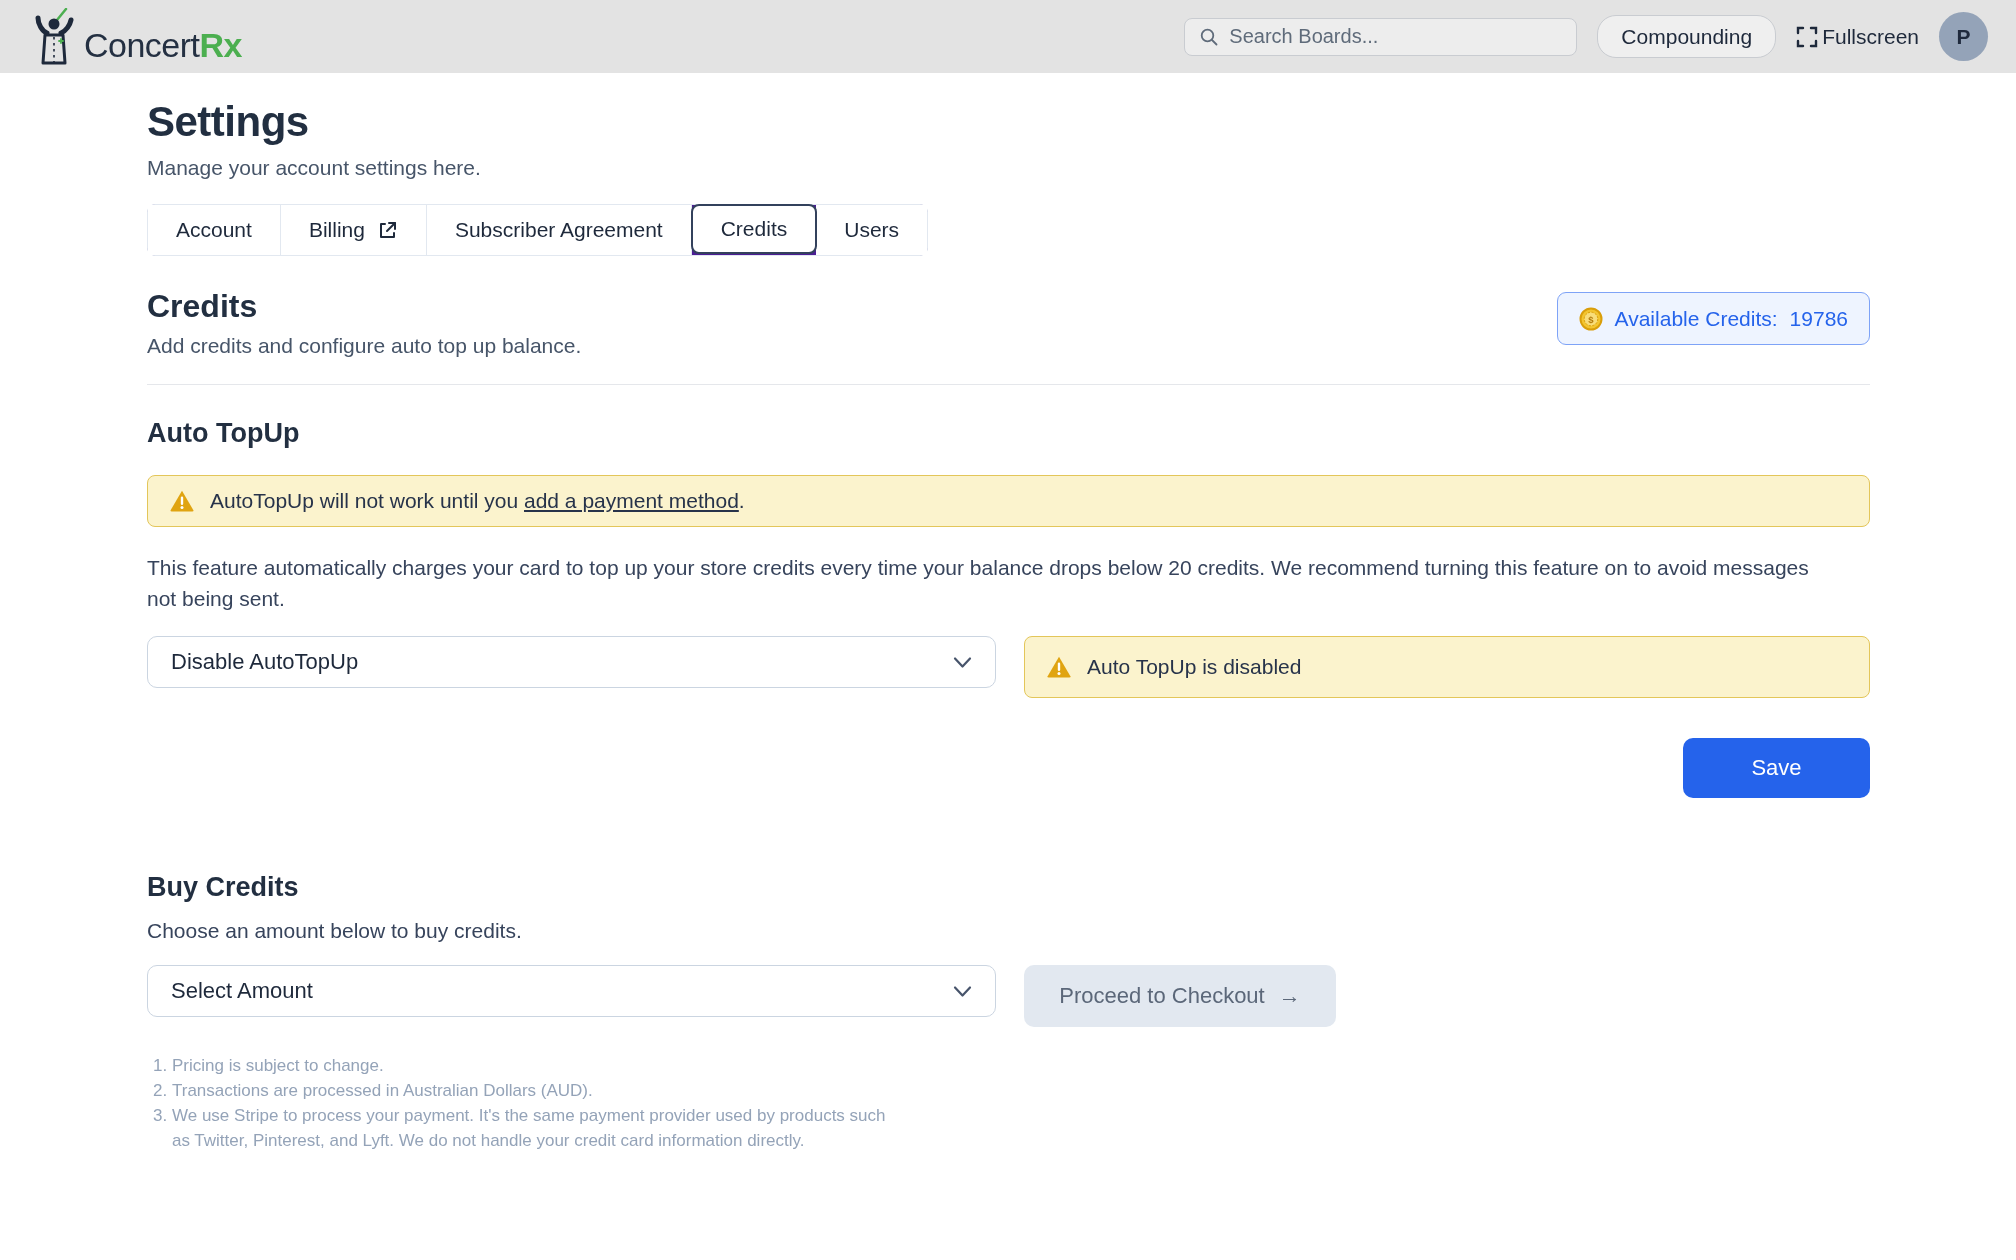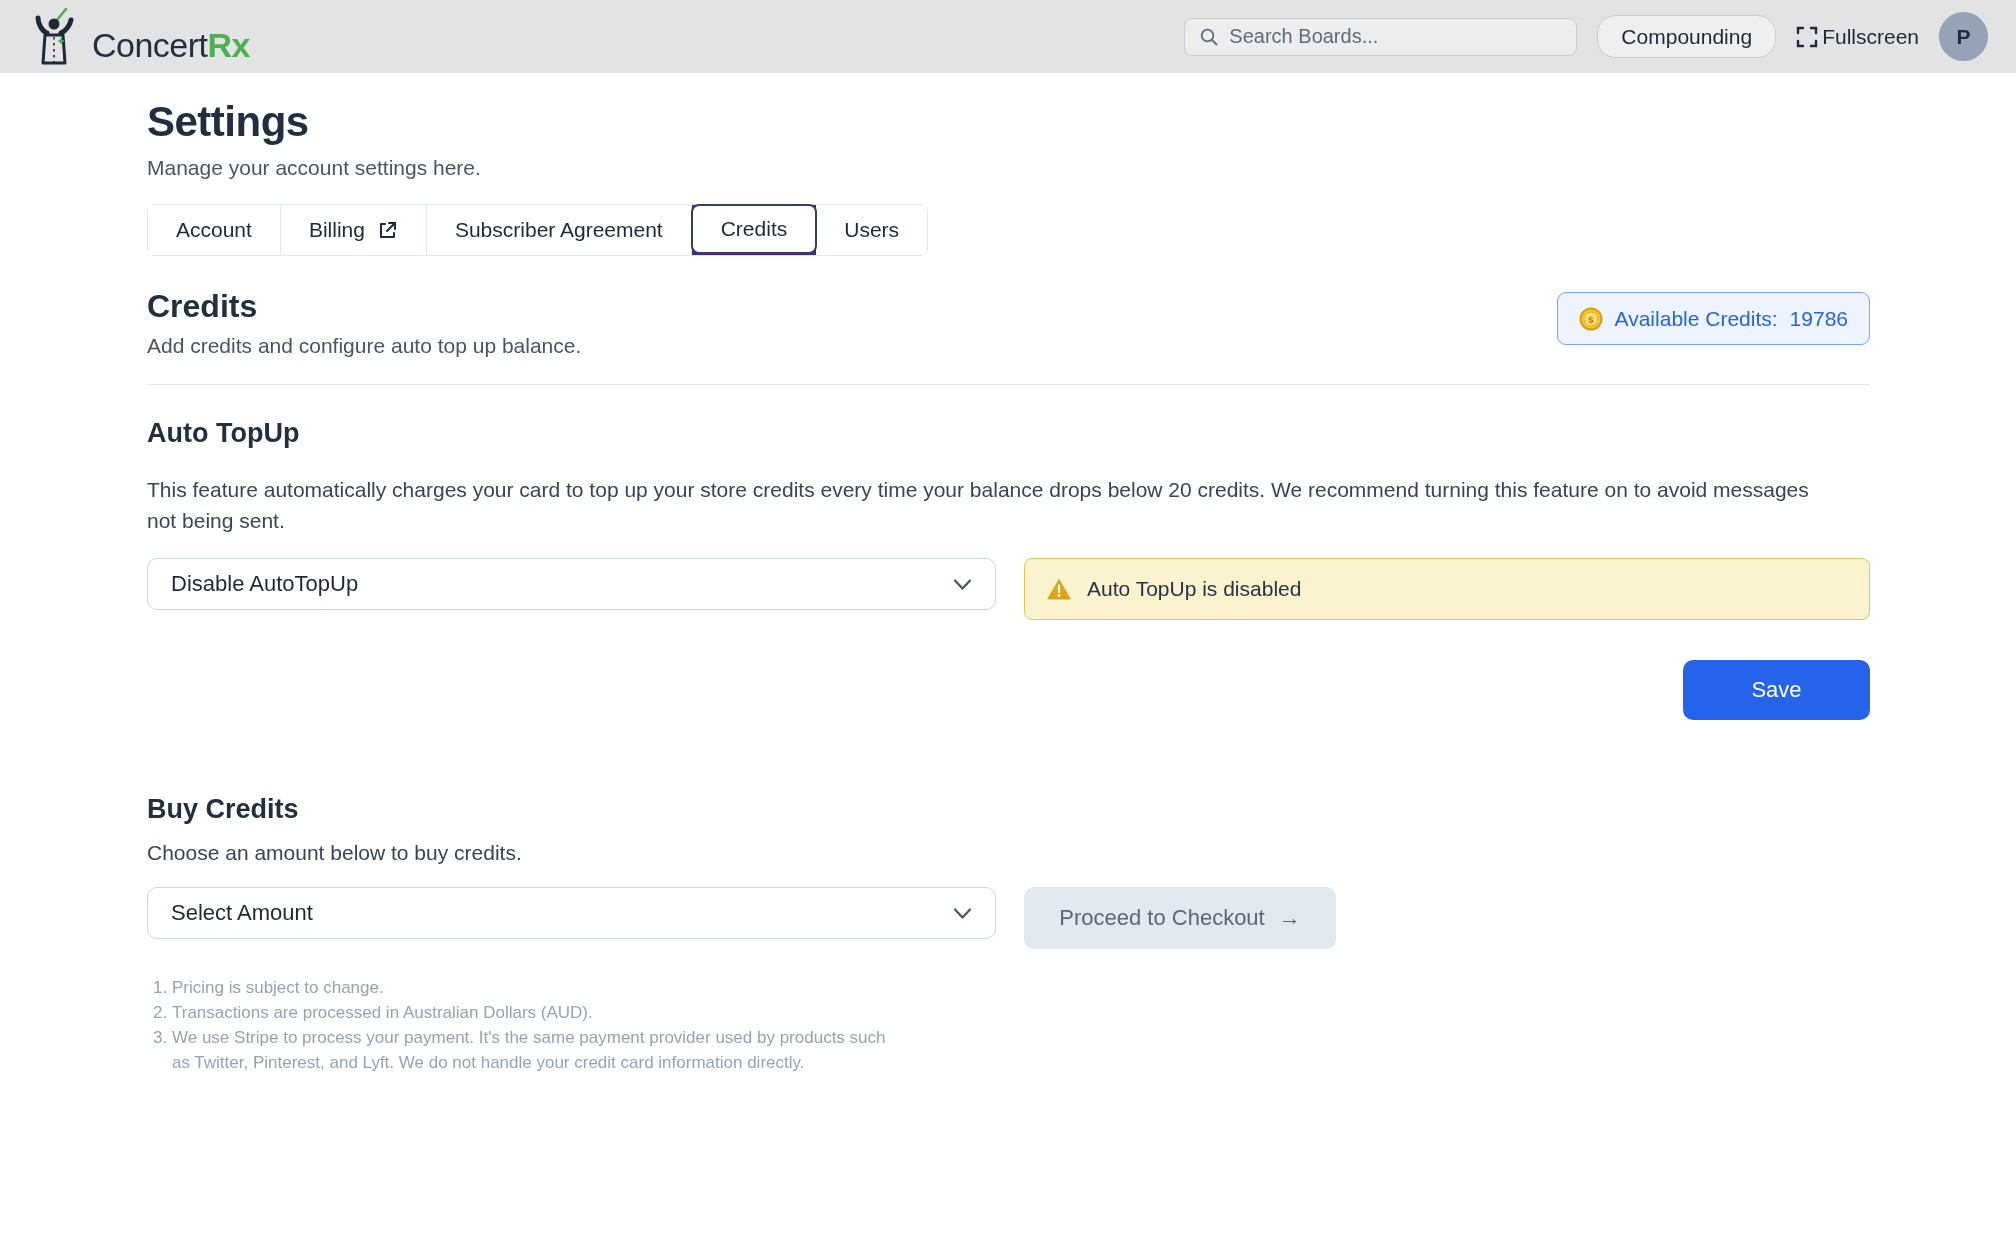--- a/index.html
+++ b/index.html
@@ -13,21 +13,21 @@
 
   
   .app-header {
     height: 73px;
     background: #e3e3e3;
     display: flex;
     align-items: center;
     justify-content: space-between;
     padding: 0 28px 0 30px;
   }
-  .brand { display: flex; align-items: flex-end; gap: 10px; }
+  .brand { display: flex; align-items: flex-end; gap: 2px; }
   .brand-text { font-size: 34px; letter-spacing: -0.5px; color: #243042; font-weight: 500; line-height: 1; padding-bottom: 4px; }
   .brand-text .accent { color: #4caf50; font-weight: 600; }
   .header-right { display: flex; align-items: center; gap: 20px; }
   .search-box {
     width: 393px; height: 38px;
     background: #ededed;
     border: 1px solid #c9ccd1;
     border-radius: 8px;
     display: flex; align-items: center; gap: 10px;
     padding: 0 14px;
@@ -274,20 +274,30 @@
         <b>19786</b>
     </div>
   </div>
 
   <hr class="divider">
 
   
   <section class="auto-topup">
     <h3 class="h3">Auto TopUp</h3>
 
+    <div class="warn-banner">
+      <span class="icon">
+        <svg width="26" height="26" viewBox="0 0 24 24">
+          <path d="M12 2.5 L22.5 20.5 Q23 21.8 21.5 21.8 H2.5 Q1 21.8 1.5 20.5 Z" fill="#e0a411"></path>
+          <line x1="12" y1="9" x2="12" y2="14.5" stroke="#fff" stroke-width="2.2" stroke-linecap="round"></line>
+          <circle cx="12" cy="18" r="1.4" fill="#fff"></circle>
+        </svg>
+      </span>
+      <span><span>AutoTopUp will not work until you </span><a>add a payment method</a><span>.</span></span>
+    </div>
 
     <p class="feature-desc">This feature automatically charges your card to top up your store credits every time your balance drops below 20 credits. We recommend turning this feature on to avoid messages not being sent.</p>
 
     <div class="control-row">
       <div class="select">
         <span>Disable AutoTopUp</span>
         <span class="icon">
           <svg width="19" height="13" viewBox="0 0 19 13" fill="none" stroke="#47546b" stroke-width="2.2" stroke-linecap="round" stroke-linejoin="round">
             <polyline points="2,2.5 9.5,10.5 17,2.5"></polyline>
           </svg>

